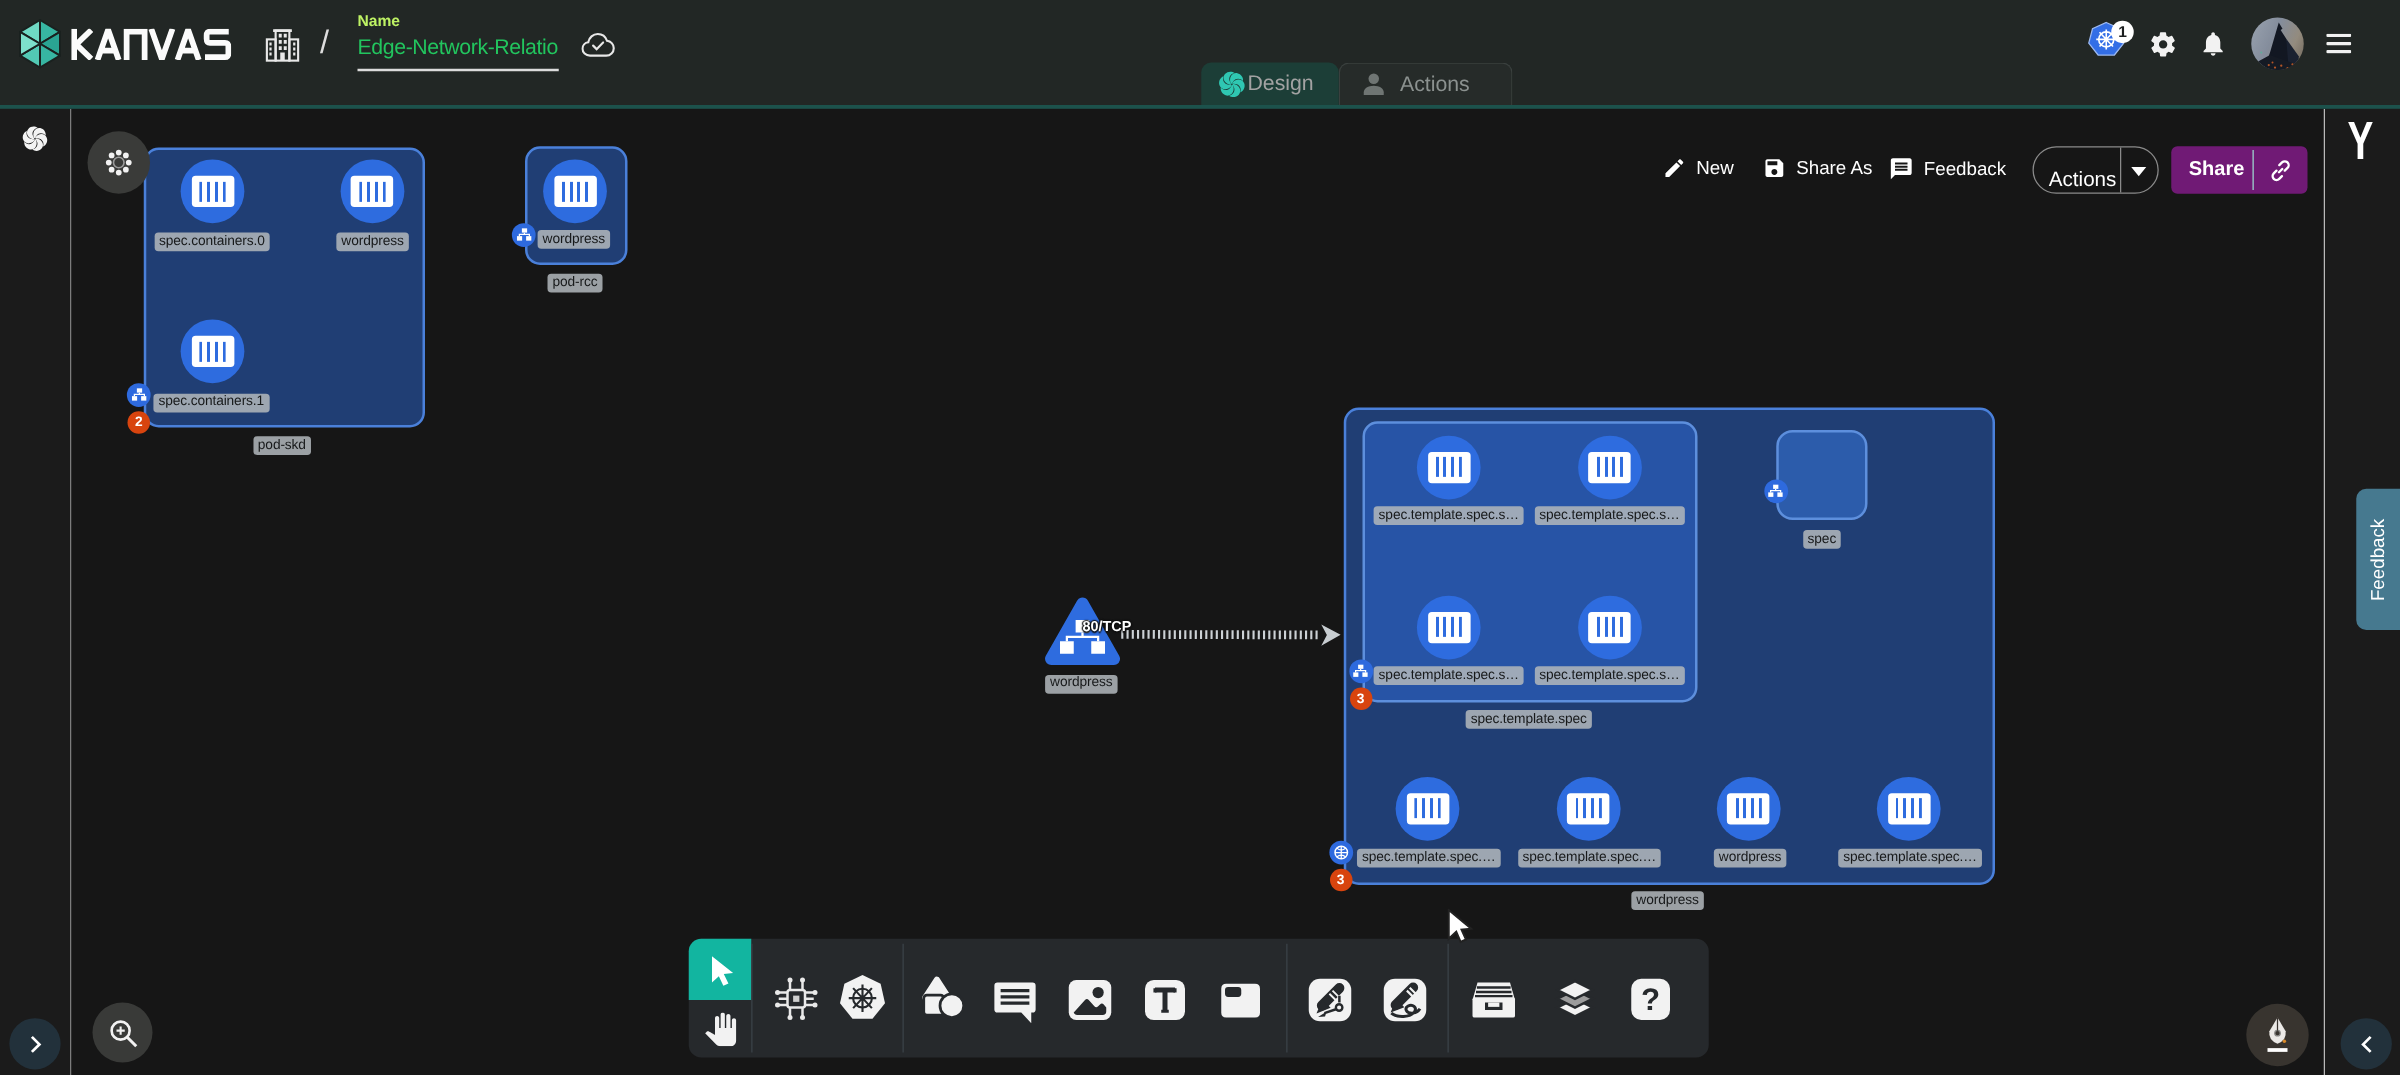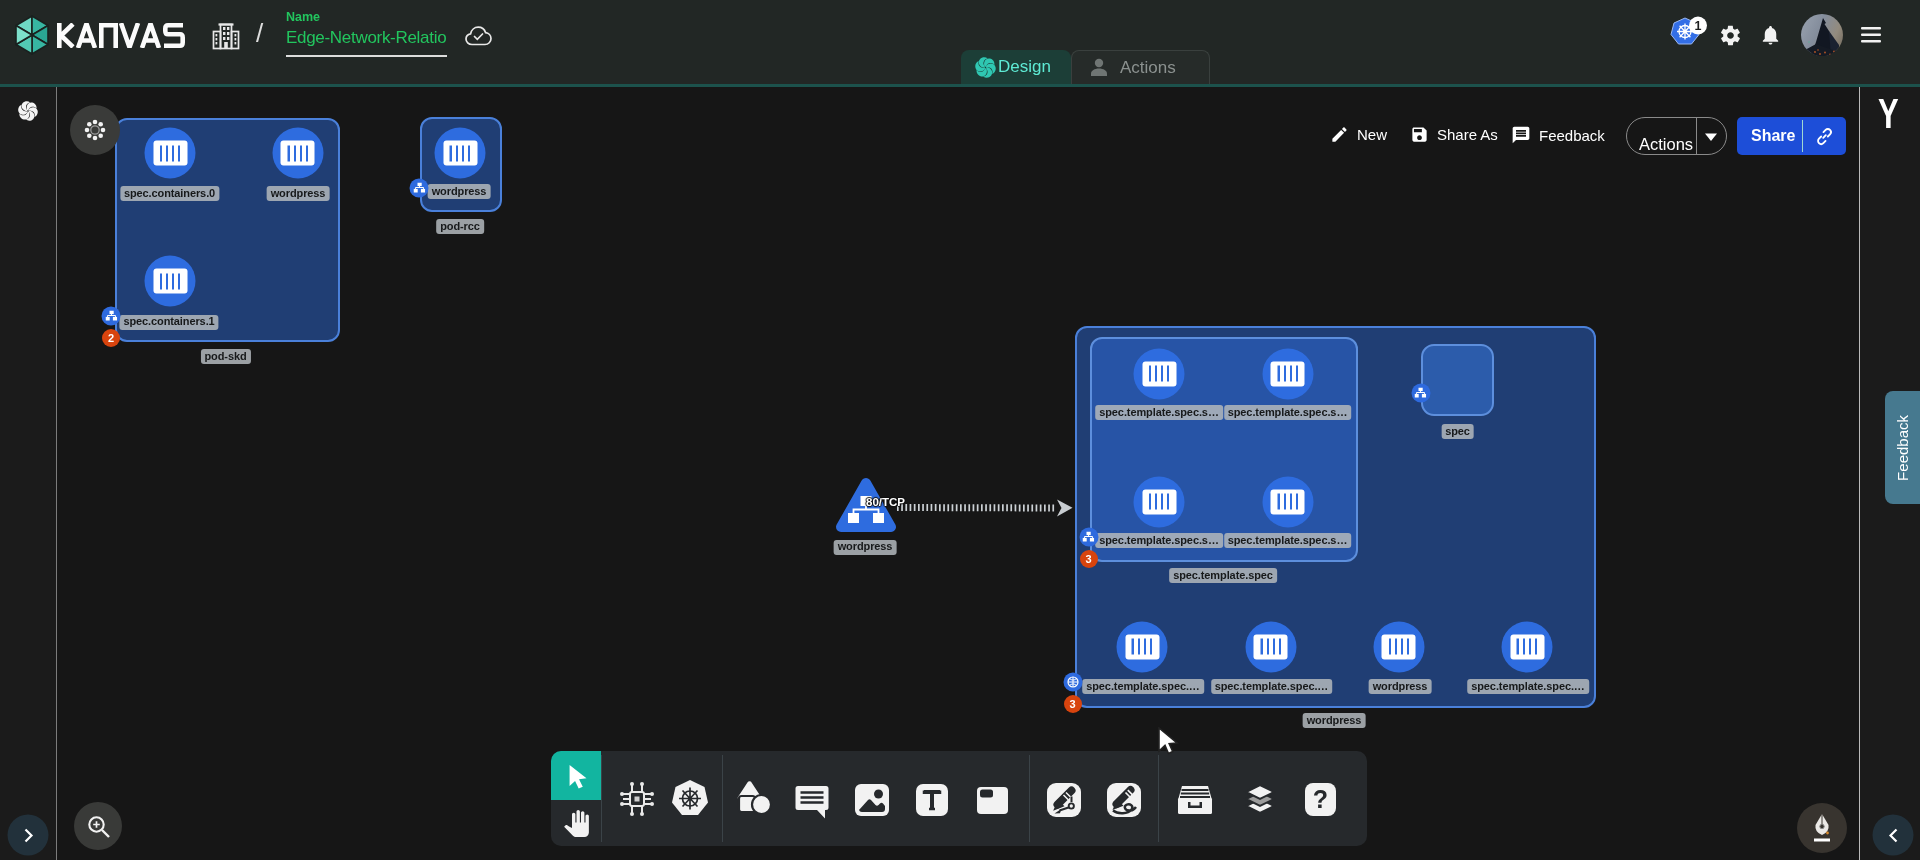--- a/index.html
+++ b/index.html
@@ -9,34 +9,34 @@
   
   #header { position:absolute; left:0; top:0; width:1920px; height:87px;
     background:#222725; border-bottom:3px solid #1c524c; z-index:30; }
   .hicon { position:absolute; }
   
   .tab { position:absolute; top:50px; height:34px; display:flex; align-items:center;
     border-radius:8px 8px 0 0; z-index:31; }
   #tab-design { left:961px; width:110px; background:#1c3e37; }
   #tab-operate { left:1071px; width:139px; background:#262b29; border:1px solid #3a403e; border-bottom:none; }
   .tab span { font-size:17px; }
-  #tab-design span { color:#5eead4; margin-left:1px; }
+  #tab-design span { color:#a3a3a3; margin-left:1px; }
   #tab-operate span { color:#8b918f; margin-left:9px; }
   
   .act { position:absolute; top:125px; color:#fff; font-size:15px; display:flex; align-items:center; gap:8px; z-index:20; }
   
   .vline { position:absolute; top:87px; bottom:0; width:1px; background:#7c7c7c; z-index:5; }
   
   .cont { position:absolute; background:#203e74; border:2px solid #4a80da; border-radius:12px; z-index:6; }
   .cont.inner { background:#2754a6; border-color:#5d8fdd; }
   .node { position:absolute; width:51px; height:51px; border-radius:50%; background:#2e6cdf;
     display:flex; align-items:center; justify-content:center; transform:translate(-50%,-50%); z-index:8; }
   .lbl { position:absolute; transform:translate(-50%,0); background:rgba(176,181,186,0.87);
     color:#17191a; font-size:11px; letter-spacing:-0.1px; line-height:13.5px; padding:0.5px 4px 1px; border-radius:3px;
-    white-space:nowrap; z-index:9;font-weight:bold; }
+    white-space:nowrap; z-index:9; }
   .badge { position:absolute; border-radius:50%; transform:translate(-50%,-50%);
     display:flex; align-items:center; justify-content:center; z-index:10; }
   .badge.blue { width:19px; height:19px; background:#2e6ade; }
   .badge.orange { width:18px; height:18px; background:#d8440e; color:#fff; font-size:11px; font-weight:bold; }
   .nico { width:34px; height:25px; background:#fff; border-radius:3px; position:relative; }
   .nico::before { content:""; position:absolute; left:6.5px; right:6.5px; top:4.5px; bottom:4.5px;
     background:repeating-linear-gradient(90deg,#2e6cdf 0 2.3px,transparent 2.3px 6.233px); }
   
   #dock { position:absolute; left:551px; top:751px; width:816px; height:95px;
     background:#26292c; border-radius:10px; z-index:20; }
@@ -90,21 +90,21 @@
           <rect x="4.5" y="18" width="1.8" height="2.4"></rect>
           <rect x="4.5" y="22" width="1.8" height="2.4"></rect>
         <rect x="23.5" y="14" width="1.8" height="2.4"></rect>
           <rect x="23.5" y="18" width="1.8" height="2.4"></rect>
           <rect x="23.5" y="22" width="1.8" height="2.4"></rect>
         <rect x="13.2" y="22" width="3.6" height="6.5"></rect>
       </g>
     </svg>
     <div class="hicon" style="left:256px;top:18px; width:18px; font-size:26px; color:#ddd; font-weight:300;">/</div>
 
-    <div class="hicon" style="left:286px;top:10px; font-size:12.5px; color:#22c55e; font-weight:bold;">Name</div>
+    <div class="hicon" style="left:286px;top:10px; font-size:12.5px; color:#bef264; font-weight:bold;">Name</div>
     <div class="hicon" style="left:286px;top:28px; font-size:17px; color:#22c55e; letter-spacing:-0.3px;">Edge-Network-Relatio</div>
     <div class="hicon" style="left:286px;top:55px; width:161px; height:2px; background:#dcdcdc;"></div>
 
     <svg class="hicon" style="left:465px;top:26px" width="27" height="20" viewBox="0 0 27 20">
       <path d="M7,18.5 C3.5,18.5 1,16 1,13 C1,10.3 3,8.2 5.6,7.8 C6.3,4 9.4,1.2 13.2,1.2 C16.6,1.2 19.5,3.4 20.6,6.6 C23.6,6.9 26,9.4 26,12.5 C26,15.8 23.3,18.5 20,18.5 Z" fill="none" stroke="#e8e8e8" stroke-width="1.7"></path>
       <path d="M9.5,10.5 L12.3,13.3 L17.5,8" fill="none" stroke="#e8e8e8" stroke-width="1.7" stroke-linecap="round"></path>
     </svg>
 
     <svg class="hicon" style="left:1670px;top:16px" width="38" height="34" viewBox="0 0 38 34">
       <polygon points="15,2 26,7 29,18.5 21.5,28 8.5,28 1,18.5 4,7" fill="#336ee6" stroke="#9db9f0" stroke-width="1"></polygon>
@@ -205,21 +205,21 @@
       </svg>
     <span>Feedback</span>
   </div>
   <div style="position:absolute; left:1626px; top:117px; width:101px; height:38px; border:1px solid #8a8a8a; border-radius:19px; display:flex; align-items:flex-end; z-index:20;">
     <span style="color:#fff; font-size:16.5px; margin-left:12px;">Actions</span>
     <div style="position:absolute; left:69px; top:0; bottom:0; width:1px; background:#8a8a8a;"></div>
     <svg style="position:absolute; left:77px; top:14px;" width="14" height="10" viewBox="0 0 14 10">
         <polygon points="1,1.5 13,1.5 7,9" fill="#fff"></polygon>
       </svg>
   </div>
-  <div style="position:absolute; left:1737px; top:117px; width:109px; height:38px; background:#1d4ed8; border-radius:5px; display:flex; align-items:center; z-index:20;">
+  <div style="position:absolute; left:1737px; top:117px; width:109px; height:38px; background:#701a75; border-radius:5px; display:flex; align-items:center; z-index:20;">
     <span style="color:#fff; font-size:16px; font-weight:bold; margin-left:14px;">Share</span>
     <div style="position:absolute; left:65px; top:3px; bottom:3px; width:1px; background:#9fd9d1;"></div>
     <svg style="position:absolute; left:77px; top:9px;" width="21" height="21" viewBox="0 0 24 24">
       <path fill="none" stroke="#fff" stroke-width="2.1" stroke-linecap="round" d="M10.5,13.5 L13.5,10.5 M8.2,12 l-2.5,2.5 c-1.4,1.4 -1.4,3.6 0,5 c1.4,1.4 3.6,1.4 5,0 l2.5,-2.5 M15.8,12 l2.5,-2.5 c1.4,-1.4 1.4,-3.6 0,-5 c-1.4,-1.4 -3.6,-1.4 -5,0 L10.8,7"></path>
     </svg>
   </div>
 
   <div id="graph">
 
     <div class="cont" style="left:115px; top:118px; width:225px; height:224px;"></div>

